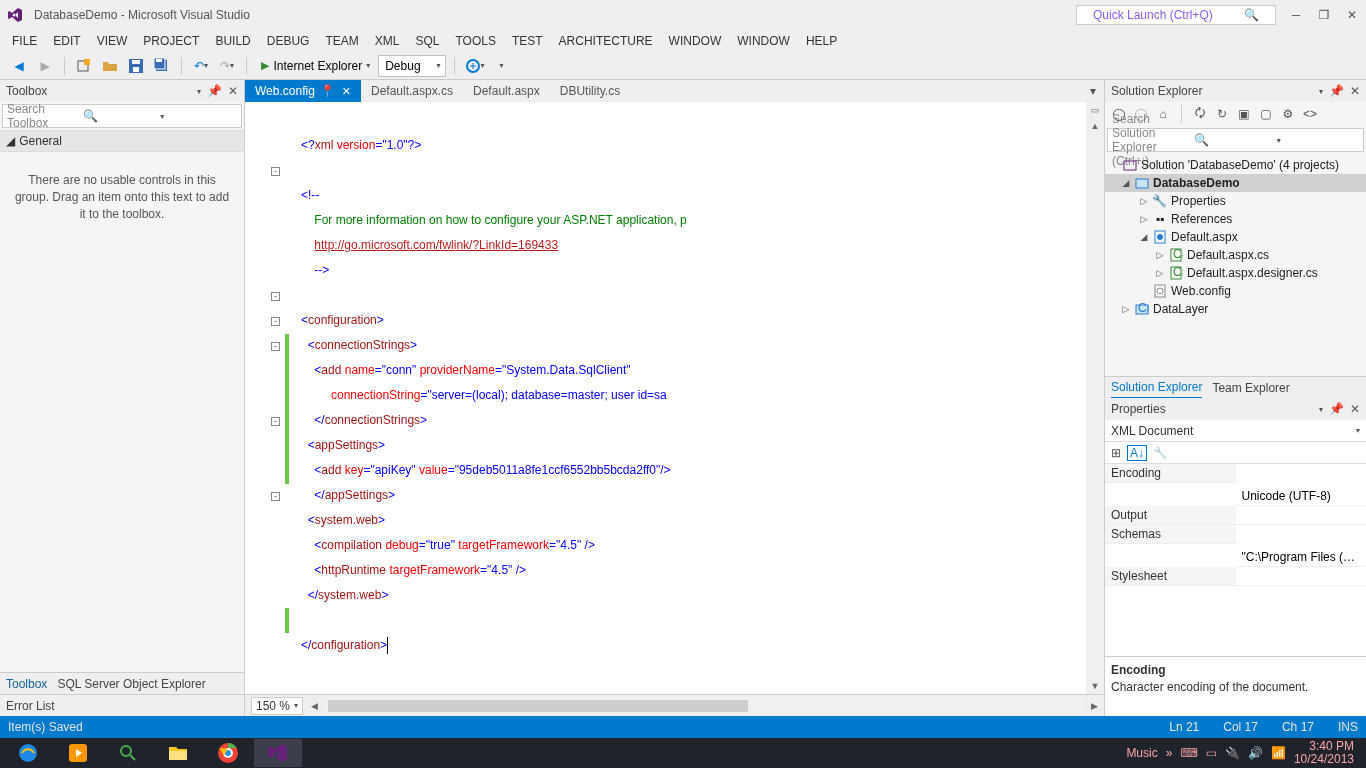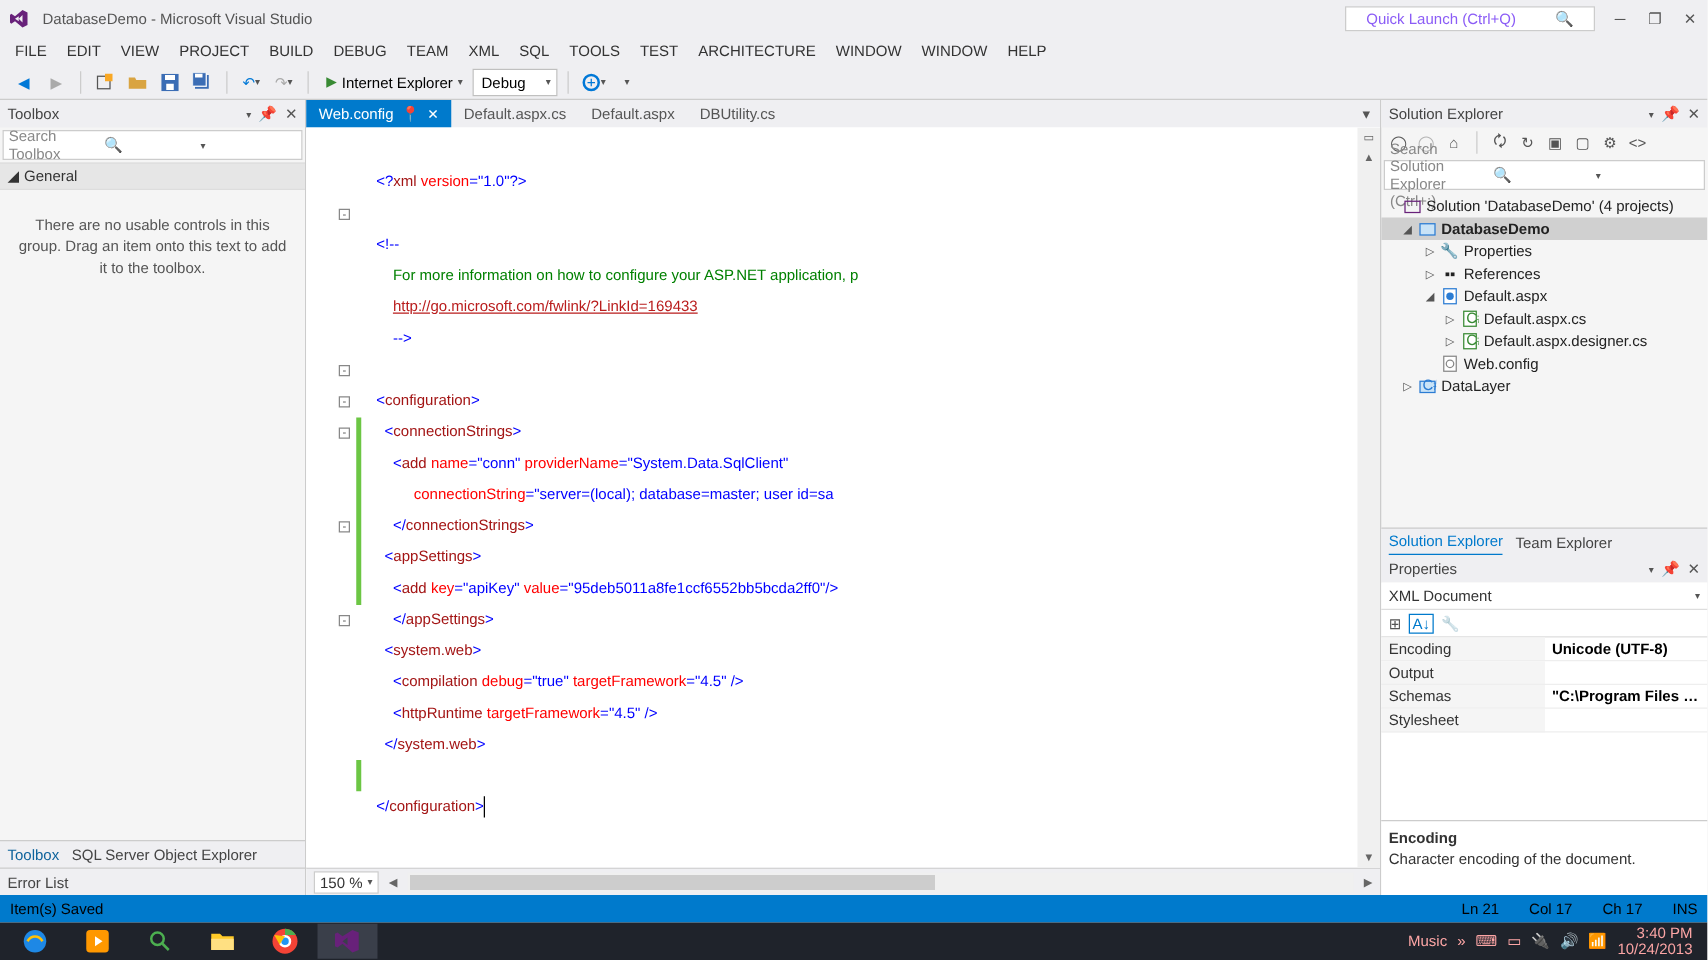--- a/index.html
+++ b/index.html
@@ -60,24 +60,24 @@
 .tree-row .exp{width:10px;text-align:center;color:#555;font-size:9px;}
 .tree-row .ico{width:14px;height:14px;display:inline-flex;align-items:center;justify-content:center;}
 .right-tabs{height:22px;background:#efeff2;border-top:1px solid #ccc;display:flex;align-items:center;gap:10px;padding:0 6px;color:#444;}
 .right-tabs .active{color:#007acc;border-bottom:2px solid #007acc;height:22px;display:flex;align-items:center;}
 .props-body{background:#fff;flex:0 0 auto;}
 .props-type{height:22px;padding:0 6px;display:flex;align-items:center;border-bottom:1px solid #ddd;color:#333;}
 .props-tb{height:22px;display:flex;align-items:center;gap:6px;padding:0 6px;border-bottom:1px solid #ddd;color:#555;}
 .props-grid{display:grid;grid-template-columns:1fr 1fr;}
 .props-grid div{padding:2px 6px;height:19px;border-bottom:1px solid #eee;white-space:nowrap;overflow:hidden;text-overflow:ellipsis;}
 .props-grid .k{background:#f5f5f5;color:#333;}
-.props-grid .b{font-weight:bold;}
+.props-grid .b{font-weight:normal;margin-top:23px;}
 .props-desc{padding:6px;color:#333;border-top:1px solid #ccc;height:60px;}
 .props-desc .hd{font-weight:bold;margin-bottom:3px;}
-.statusbar{height:22px;background:#007acc;color:#000000;display:flex;align-items:center;padding:0 8px;gap:24px;}
+.statusbar{height:22px;background:#007acc;color:#e5e5e5;display:flex;align-items:center;padding:0 8px;gap:24px;}
 .statusbar .sp{flex:1;}
 .taskbar{height:30px;background:#1f232b;display:flex;align-items:center;padding:0 4px;gap:2px;}
 .tb-item{width:48px;height:28px;display:flex;align-items:center;justify-content:center;cursor:pointer;}
 .tb-item.active{background:#3a3f4a;}
 .tb-right{margin-left:auto;display:flex;align-items:center;gap:8px;color:#fca5a5;padding-right:8px;}
 .tb-right .clock{text-align:right;line-height:1.1;}
 svg{display:block;}
 </style>
 </head>
 <body>

